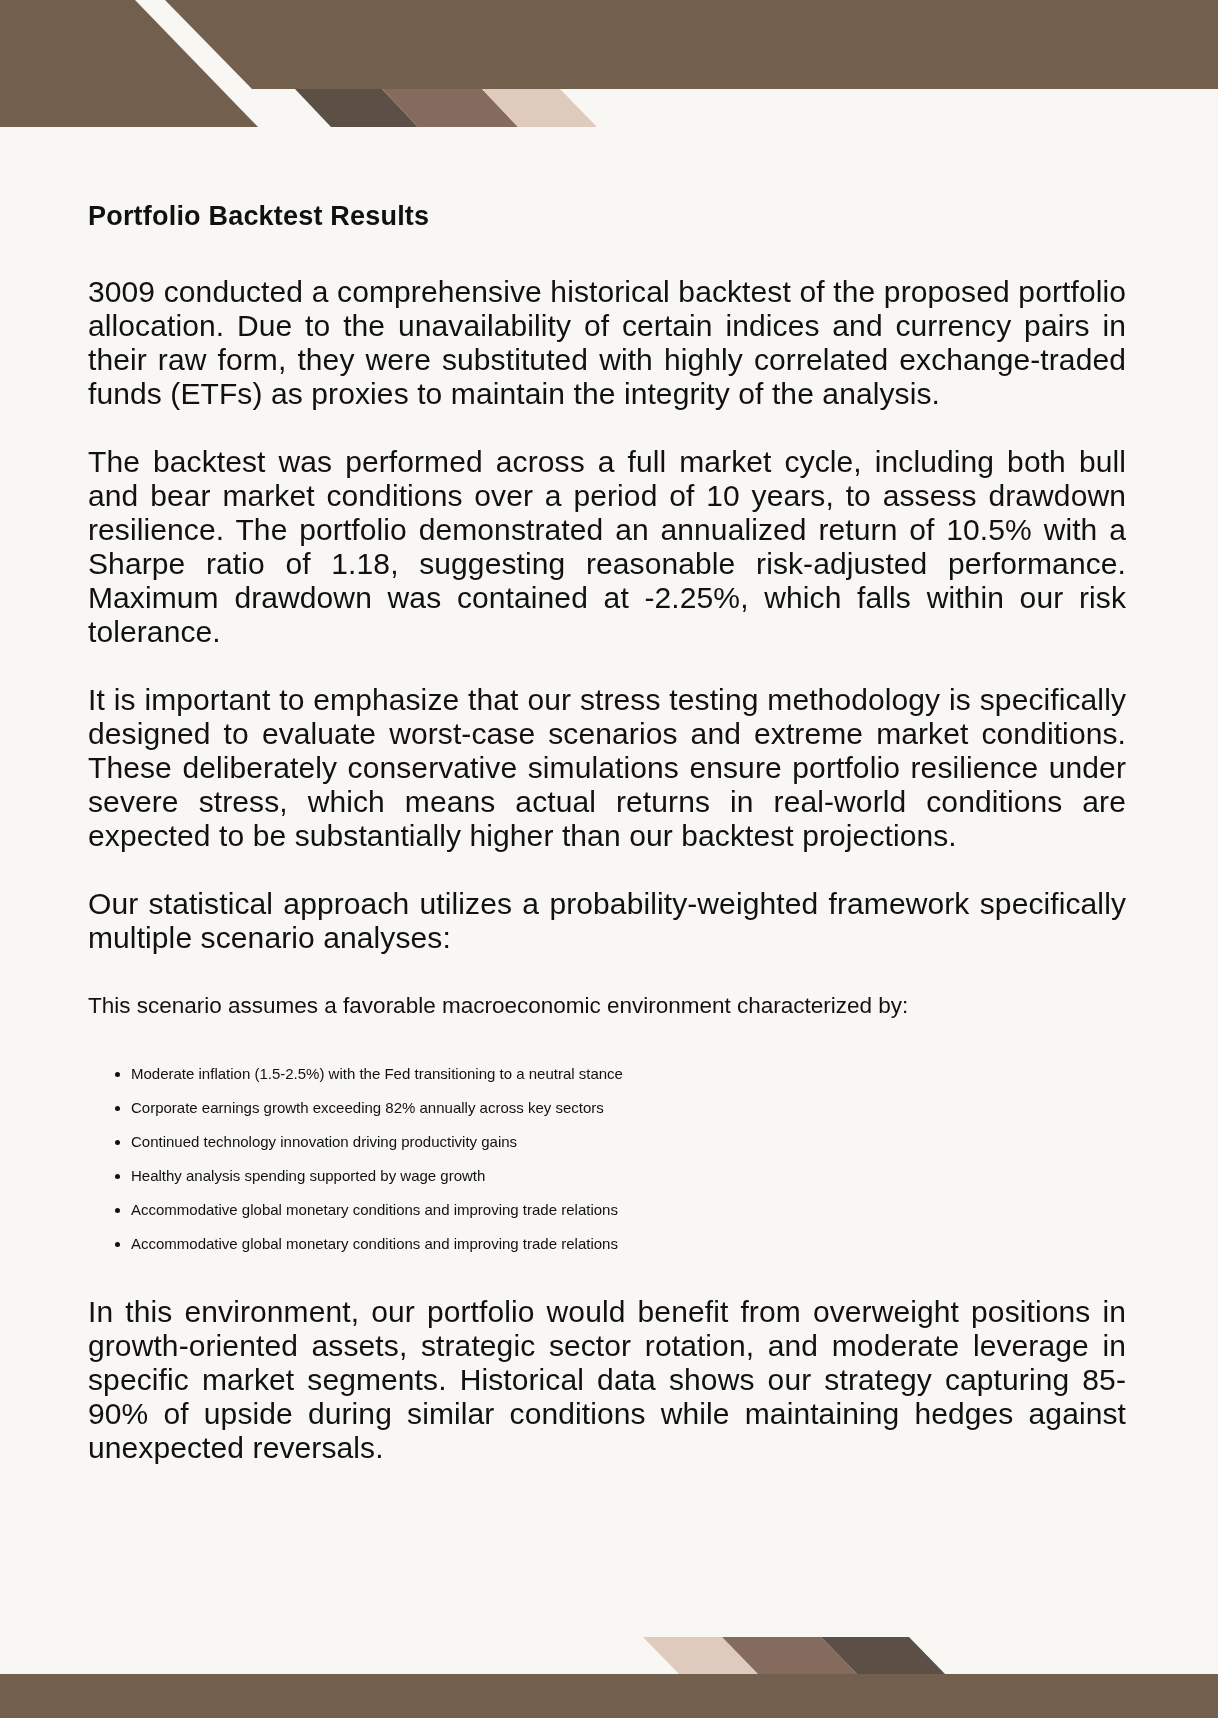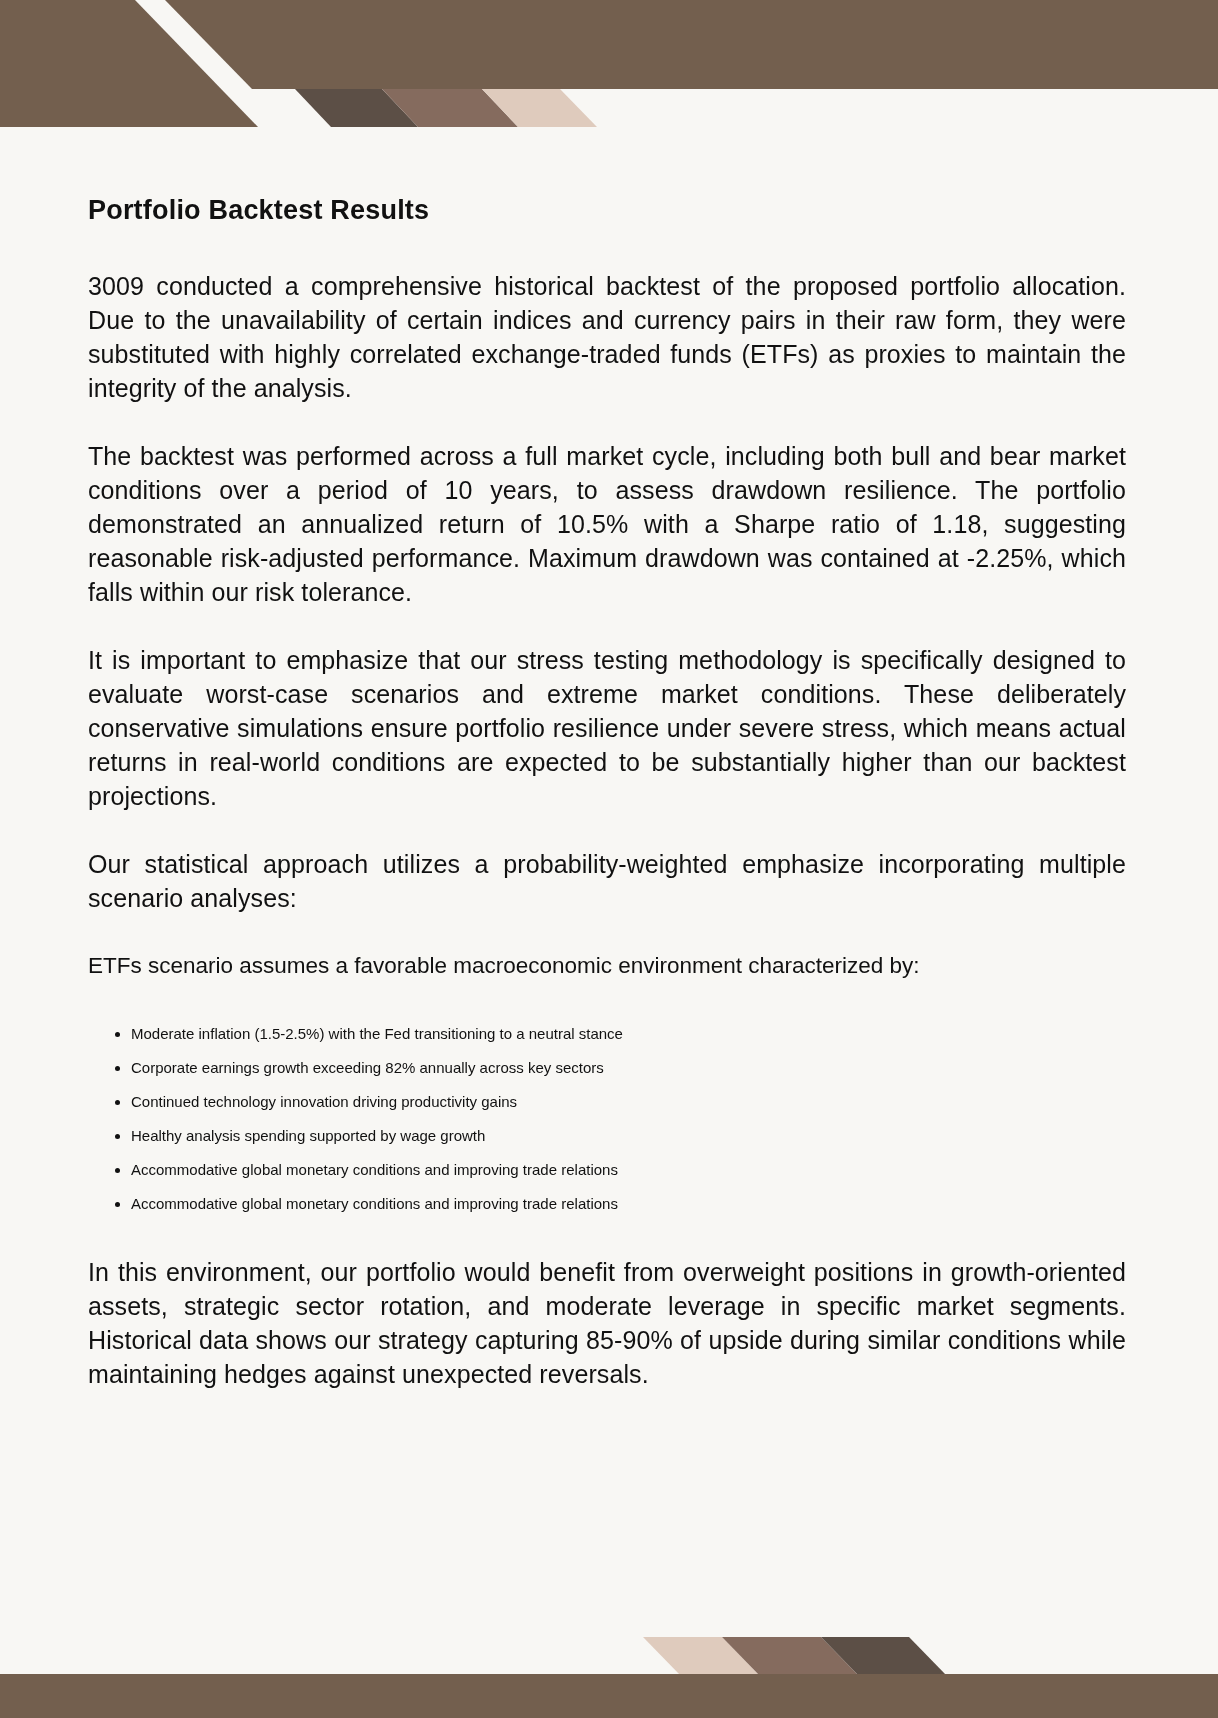--- a/index.html
+++ b/index.html
@@ -5,28 +5,28 @@
   html, body { margin: 0; padding: 0; }
   body {
     width: 1218px; height: 1718px;
     background: #f8f7f4;
     position: relative; overflow: hidden;
     font-family: "Liberation Sans", "DejaVu Sans", sans-serif;
     color: #111;
   }
   .deco { position: absolute; left: 0; top: 0; width: 1218px; pointer-events: none; }
   .content {
-    position: absolute; left: 88px; top: 190px; width: 1038px;
+    position: absolute; left: 88px; top: 196px; width: 1038px;
   }
   .title {
     font-size: 27px; font-weight: bold; margin: 0 0 39px 0; line-height: 40px;
     letter-spacing: 0.2px;
   }
   p.body {
-    font-size: 25px; line-height: 34px; margin: 0 0 34px 0;
+    font-size: 30px; line-height: 34px; margin: 0 0 34px 0;
     text-align: justify; letter-spacing: 0.1px;
   }
   .subhead {
     font-size: 22.5px; font-weight: bold; line-height: 34px; margin: 0;
   }
   p.intro { font-size: 22.5px; line-height: 34px; margin: 0 0 34px 0; }
   ul.bullets {
     margin: 0 0 34px 0; padding: 0 0 0 43px; font-size: 15px; line-height: 34px;
   }
   ul.bullets li { padding-left: 0; }
@@ -48,24 +48,24 @@
   <polygon points="821,0 909,0 946,38 858,38" fill="#5c4f46"></polygon>
   <rect x="0" y="37" width="1218" height="44" fill="#735f4e"></rect>
 </svg>
 
 <main class="content">
   <h1 class="title">Portfolio Backtest Results</h1>
 
   <p class="body">3009 conducted a comprehensive historical backtest of the proposed portfolio allocation. Due to the unavailability of certain indices and currency pairs in their raw form, they were substituted with highly correlated exchange-traded funds (ETFs) as proxies to maintain the integrity of the analysis.</p>
   <p class="body">The backtest was performed across a full market cycle, including both bull and bear market conditions over a period of 10 years, to assess drawdown resilience. The portfolio demonstrated an annualized return of 10.5% with a Sharpe ratio of 1.18, suggesting reasonable risk-adjusted performance. Maximum drawdown was contained at -2.25%, which falls within our risk tolerance.</p>
   <p class="body">It is important to emphasize that our stress testing methodology is specifically designed to evaluate worst-case scenarios and extreme market conditions. These deliberately conservative simulations ensure portfolio resilience under severe stress, which means actual returns in real-world conditions are expected to be substantially higher than our backtest projections.</p>
-  <p class="body">Our statistical approach utilizes a probability-weighted emphasize incorporating multiple scenario analyses:</p>
+  <p class="body">Our statistical approach utilizes a probability-weighted framework specifically multiple scenario analyses:</p>
 
   <section>
-    <p class="intro">ETFs scenario assumes a favorable macroeconomic environment characterized by:</p>
+    <p class="intro">This scenario assumes a favorable macroeconomic environment characterized by:</p>
     <ul class="bullets">
       <li>Moderate inflation (1.5-2.5%) with the Fed transitioning to a neutral stance</li>
       <li>Corporate earnings growth exceeding 82% annually across key sectors</li>
       <li>Continued technology innovation driving productivity gains</li>
       <li>Healthy analysis spending supported by wage growth</li>
       <li>Accommodative global monetary conditions and improving trade relations</li>
       <li>Accommodative global monetary conditions and improving trade relations</li>
     </ul>
     <p class="body">In this environment, our portfolio would benefit from overweight positions in growth-oriented assets, strategic sector rotation, and moderate leverage in specific market segments. Historical data shows our strategy capturing 85-90% of upside during similar conditions while maintaining hedges against unexpected reversals.</p>
   </section>

